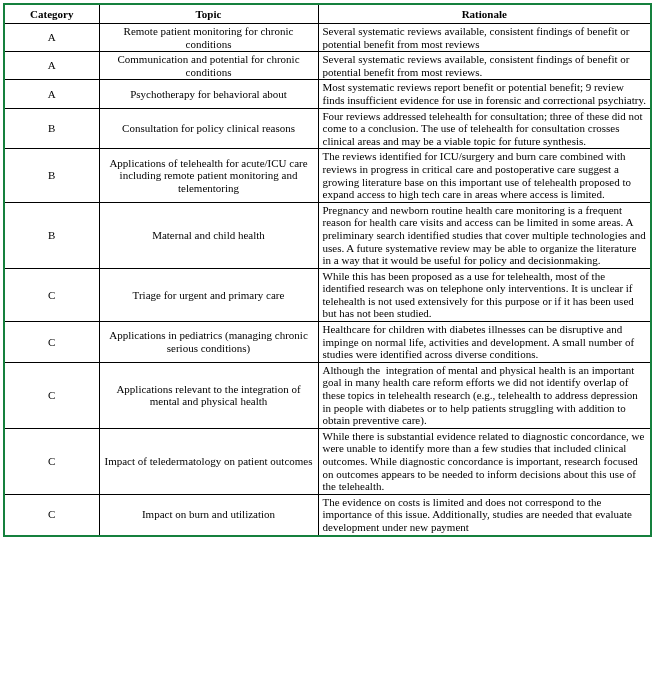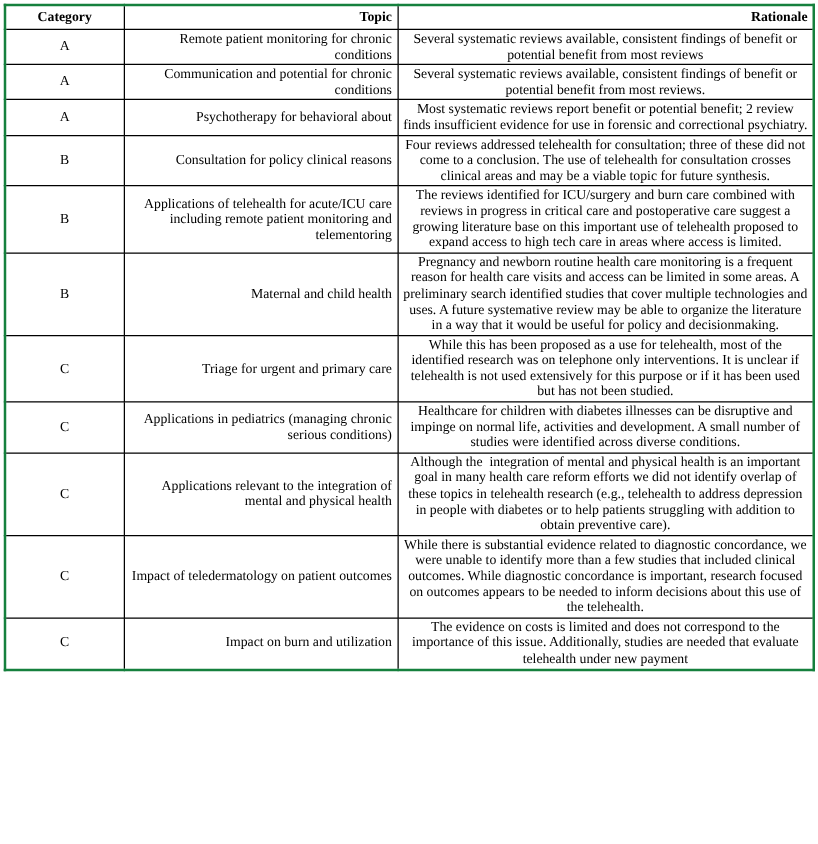--- a/index.html
+++ b/index.html
@@ -36,35 +36,35 @@
   table.report-table {
     border: 2px solid #15803d;
     font-family: Liberation Serif, serif;
   }
   th {
     font-weight: bold;
     padding: 2px 4px;
     line-height: 14px;
   }
   th.col-category { text-align: center; }
-  th.col-topic, th.col-rationale { text-align: right; }
+  th.col-topic, th.col-rationale { text-align: center; }
   td {
     padding: 1px 4px;
     vertical-align: top;
   }
   td.cell-category {
     text-align: center;
     vertical-align: middle;
   }
   td.cell-topic {
-    text-align: right;
+    text-align: center;
     vertical-align: middle;
   }
   td.cell-rationale {
-    text-align: center;
+    text-align: left;
     vertical-align: top;
     white-space: pre-wrap;
   }
 </style>
 </head>
 <body>
 
 <div class="page">
   <table class="report-table">
     <colgroup>
@@ -86,21 +86,21 @@
         <td class="cell-rationale">Several systematic reviews available, consistent findings of benefit or potential benefit from most reviews</td>
       </tr>
       <tr>
         <td class="cell-category">A</td>
         <td class="cell-topic">Communication and potential for chronic conditions</td>
         <td class="cell-rationale">Several systematic reviews available, consistent findings of benefit or potential benefit from most reviews.</td>
       </tr>
       <tr>
         <td class="cell-category">A</td>
         <td class="cell-topic">Psychotherapy for behavioral about</td>
-        <td class="cell-rationale">Most systematic reviews report benefit or potential benefit; 2 review finds insufficient evidence for use in forensic and correctional psychiatry.</td>
+        <td class="cell-rationale">Most systematic reviews report benefit or potential benefit; 9 review finds insufficient evidence for use in forensic and correctional psychiatry.</td>
       </tr>
       <tr>
         <td class="cell-category">B</td>
         <td class="cell-topic">Consultation for policy clinical reasons</td>
         <td class="cell-rationale">Four reviews addressed telehealth for consultation; three of these did not come to a conclusion. The use of telehealth for consultation crosses clinical areas and may be a viable topic for future synthesis.</td>
       </tr>
       <tr>
         <td class="cell-category">B</td>
         <td class="cell-topic">Applications of telehealth for acute/ICU care including remote patient monitoring and telementoring</td>
         <td class="cell-rationale">The reviews identified for ICU/surgery and burn care combined with reviews in progress in critical care and postoperative care suggest a growing literature base on this important use of telehealth proposed to expand access to high tech care in areas where access is limited.</td>
@@ -126,17 +126,17 @@
         <td class="cell-rationale">Although the  integration of mental and physical health is an important goal in many health care reform efforts we did not identify overlap of these topics in telehealth research (e.g., telehealth to address depression in people with diabetes or to help patients struggling with addition to obtain preventive care).</td>
       </tr>
       <tr>
         <td class="cell-category">C</td>
         <td class="cell-topic">Impact of teledermatology on patient outcomes</td>
         <td class="cell-rationale">While there is substantial evidence related to diagnostic concordance, we were unable to identify more than a few studies that included clinical outcomes. While diagnostic concordance is important, research focused on outcomes appears to be needed to inform decisions about this use of the telehealth.</td>
       </tr>
       <tr>
         <td class="cell-category">C</td>
         <td class="cell-topic">Impact on burn and utilization</td>
-        <td class="cell-rationale">The evidence on costs is limited and does not correspond to the importance of this issue. Additionally, studies are needed that evaluate telehealth under new payment</td>
+        <td class="cell-rationale">The evidence on costs is limited and does not correspond to the importance of this issue. Additionally, studies are needed that evaluate development under new payment</td>
       </tr>
     </tbody>
   </table>
 </div>
 
 </body></html>

